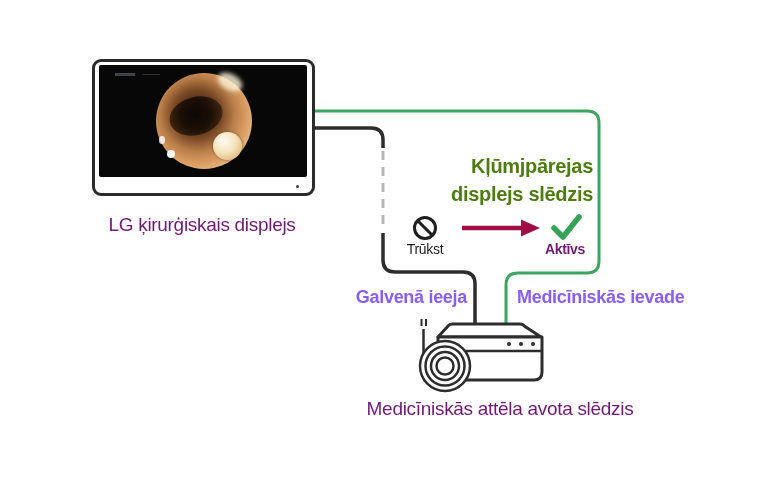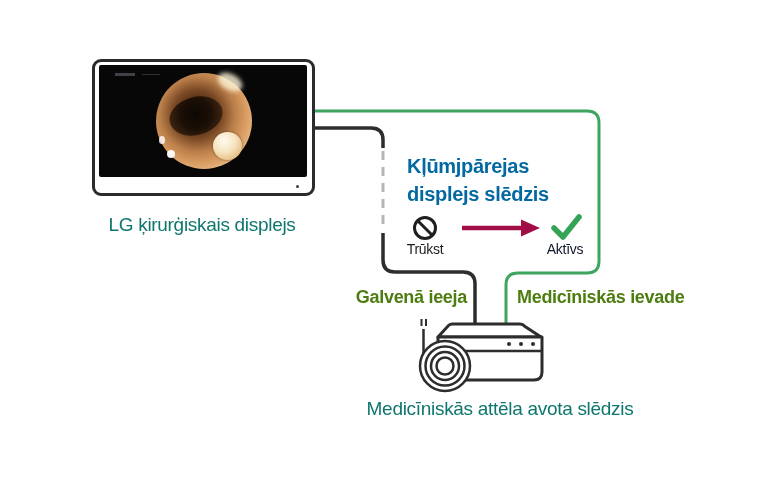--- a/index.html
+++ b/index.html
@@ -27,29 +27,29 @@
         box-shadow:0 0 3px rgba(60,30,10,.6);}
   .hl-tr{position:absolute;left:64%;top:1%;width:27%;height:17%;border-radius:50%;
         background:rgba(255,246,218,.8);filter:blur(2px);transform:rotate(28deg);}
   .hl-bl{position:absolute;left:11%;bottom:11%;width:9%;height:9%;border-radius:50%;
         background:rgba(255,255,255,.95);filter:blur(.5px);}
   .hl-bl2{position:absolute;left:3%;bottom:26%;width:6%;height:8%;border-radius:50%;
         background:rgba(255,255,255,.8);filter:blur(.5px);}
   .bezel-dot{position:absolute;right:13px;bottom:5px;width:3px;height:3px;border-radius:50%;background:#3c3c3c;}
 
   
-  .caption{position:absolute;color:#0f766e;font-size:19px;letter-spacing:-.3px;text-align:center;}
+  .caption{position:absolute;color:#701a75;font-size:19px;letter-spacing:-.3px;text-align:center;}
   .monitor-label{left:70px;top:214px;width:264px;}
   .device-label{left:320px;top:398px;width:360px;}
-  .switch-title{position:absolute;left:407px;top:152px;width:186px;text-align:left;
-        color:#0369a1;font-size:20px;font-weight:700;line-height:28px;letter-spacing:-.3px;}
+  .switch-title{position:absolute;left:407px;top:152px;width:186px;text-align:right;
+        color:#4d7c0f;font-size:20px;font-weight:700;line-height:28px;letter-spacing:-.3px;}
   .state{position:absolute;top:241px;width:84px;text-align:center;font-size:14px;letter-spacing:-.3px;}
   .state-missing{left:383px;color:#1c1c1c;}
-  .state-active{left:523px;color:#0f172a;font-weight:400;}
-  .port-label{position:absolute;top:287px;font-size:18px;font-weight:600;color:#4d7c0f;letter-spacing:-.3px;}
+  .state-active{left:523px;color:#701a75;font-weight:700;}
+  .port-label{position:absolute;top:287px;font-size:18px;font-weight:600;color:#8b5cf6;letter-spacing:-.3px;}
   .port-main{left:337px;width:130px;text-align:right;}
   .port-failover{left:517px;}
 
   
   .icon-no{left:410px;top:214px;}
   .icon-arrow{left:458px;top:217px;}
   .icon-check{left:548px;top:210px;}
   .device-art{left:400px;top:310px;}
 </style>
 </head>

